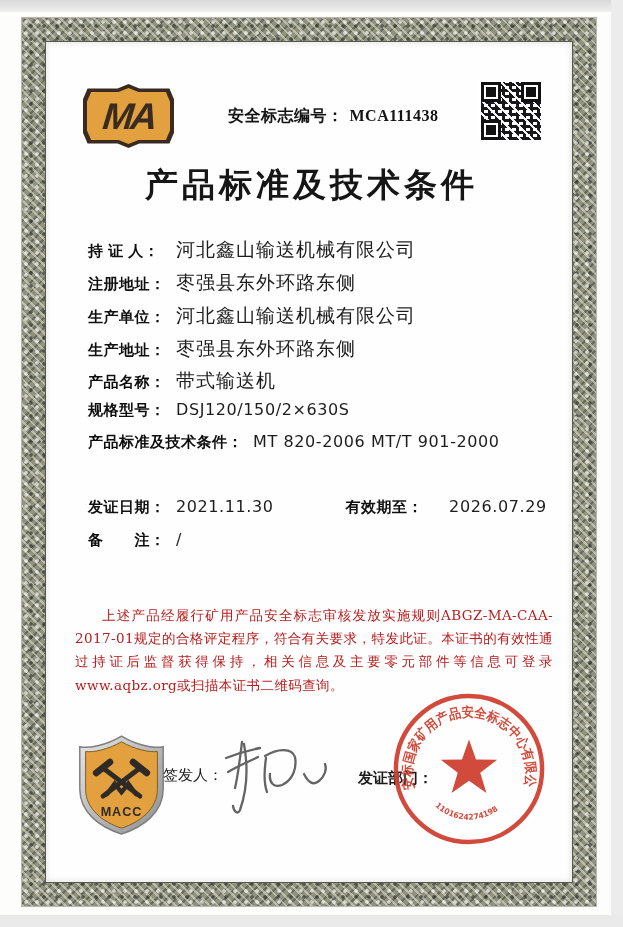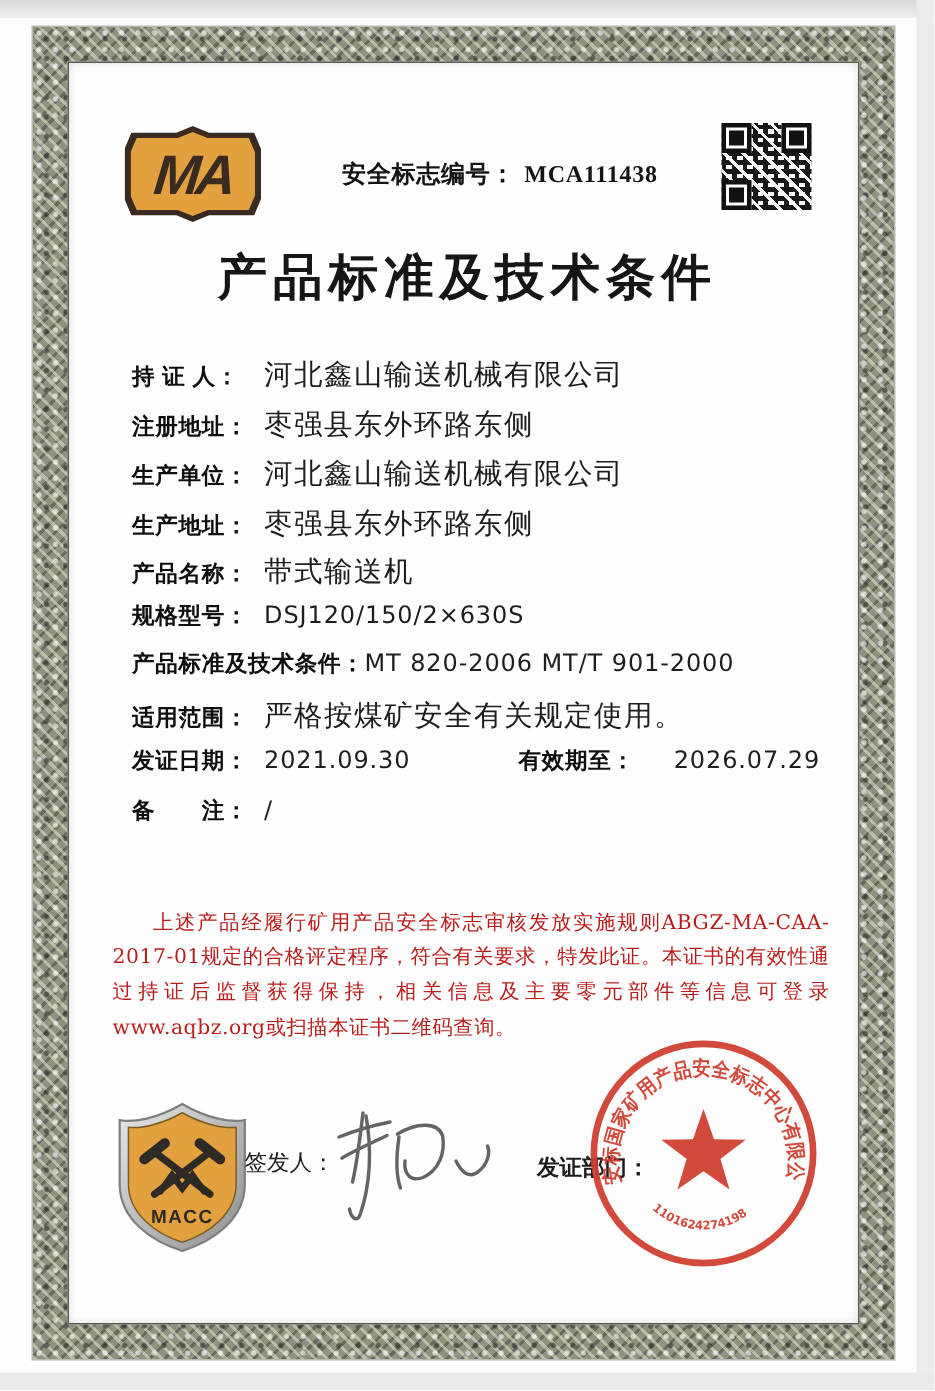--- a/index.html
+++ b/index.html
@@ -49,21 +49,21 @@
   .fp{position:absolute;width:14px;height:14px;border:3px solid #111;background:#fff;}
   .fp::after{content:"";position:absolute;inset:2px;background:#111;}
   .fp.tl{left:2px;top:2px}.fp.tr{right:2px;top:2px}.fp.bl{left:2px;bottom:2px}
 
   .title{position:absolute;left:0;top:163px;width:100%;text-align:center;
     font-size:33px;font-weight:900;letter-spacing:4px;color:#161616;}
 
   
   .row{position:absolute;left:88px;right:58px;display:flex;align-items:baseline;}
   .lbl{flex:0 0 88px;font-size:15px;font-weight:700;color:#0f0f0f;white-space:pre;letter-spacing:.5px;}
-  .row.wide .lbl{flex:0 0 auto;}
+  .row.wide .lbl{flex:0 0 auto;margin-right:10px;}
   .val{font-family:"DejaVu Serif","Liberation Serif",serif;font-size:19px;color:#1d1d1d;letter-spacing:1px;}
   .val.latin{font-family:"DejaVu Sans","Liberation Sans",sans-serif;font-weight:400;font-size:16px;letter-spacing:.6px;}
 
   .r0{top:237px}.r1{top:270px}.r2{top:303px}.r3{top:336px}
   .r4{top:368px}.r5{top:400px}.r6{top:432px}.r7{top:464px}
   .dates{top:497px}.remarkrow{top:530px}
   .valid-pair{margin-left:72px;display:flex;align-items:baseline;}
   .valid-pair .lbl{flex:0 0 auto;margin-right:26px;}
 
   .statement{position:absolute;left:75px;top:604px;width:478px;
@@ -130,28 +130,24 @@
     <span class="val">带式输送机</span>
   </div>
   <div class="row r5">
     <span class="lbl">规格型号：</span>
     <span class="val latin">DSJ120/150/2×630S</span>
   </div>
   <div class="row r6 wide">
     <span class="lbl">产品标准及技术条件：</span>
     <span class="val latin">MT 820-2006 MT/T 901-2000</span>
   </div>
-  <div class="row r7">
-    <span class="lbl">适用范围：</span>
-    <span class="val">严格按煤矿安全有关规定使用。</span>
-  </div>
 
   <div class="row dates">
     <span class="lbl">发证日期：</span>
-    <span class="val latin">2021.09.30</span>
+    <span class="val latin">2021.11.30</span>
     <span class="valid-pair">
       <span class="lbl">有效期至：</span>
       <span class="val latin">2026.07.29</span>
     </span>
   </div>
 
   <div class="row remarkrow">
     <span class="lbl">备　　注：</span>
     <span class="val latin">/</span>
   </div>

